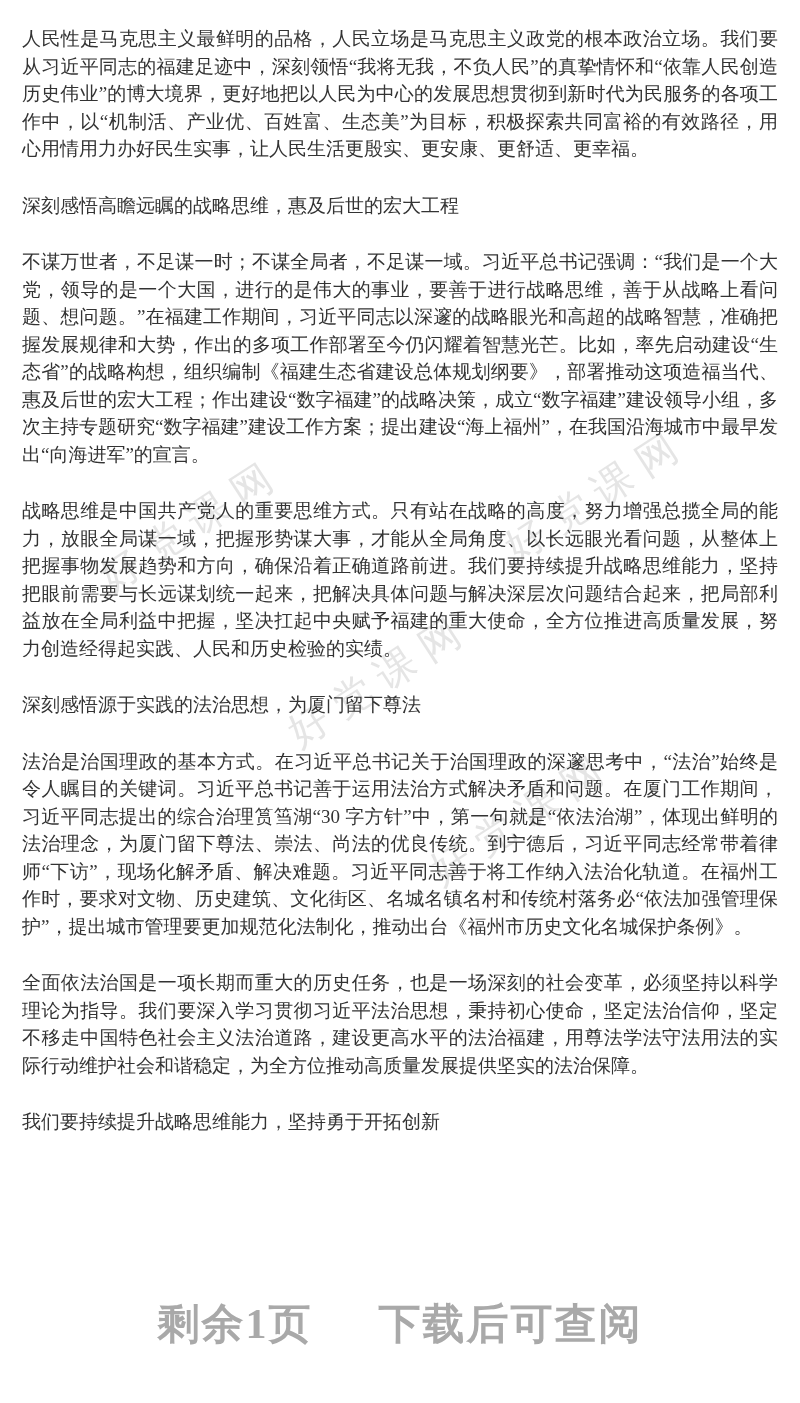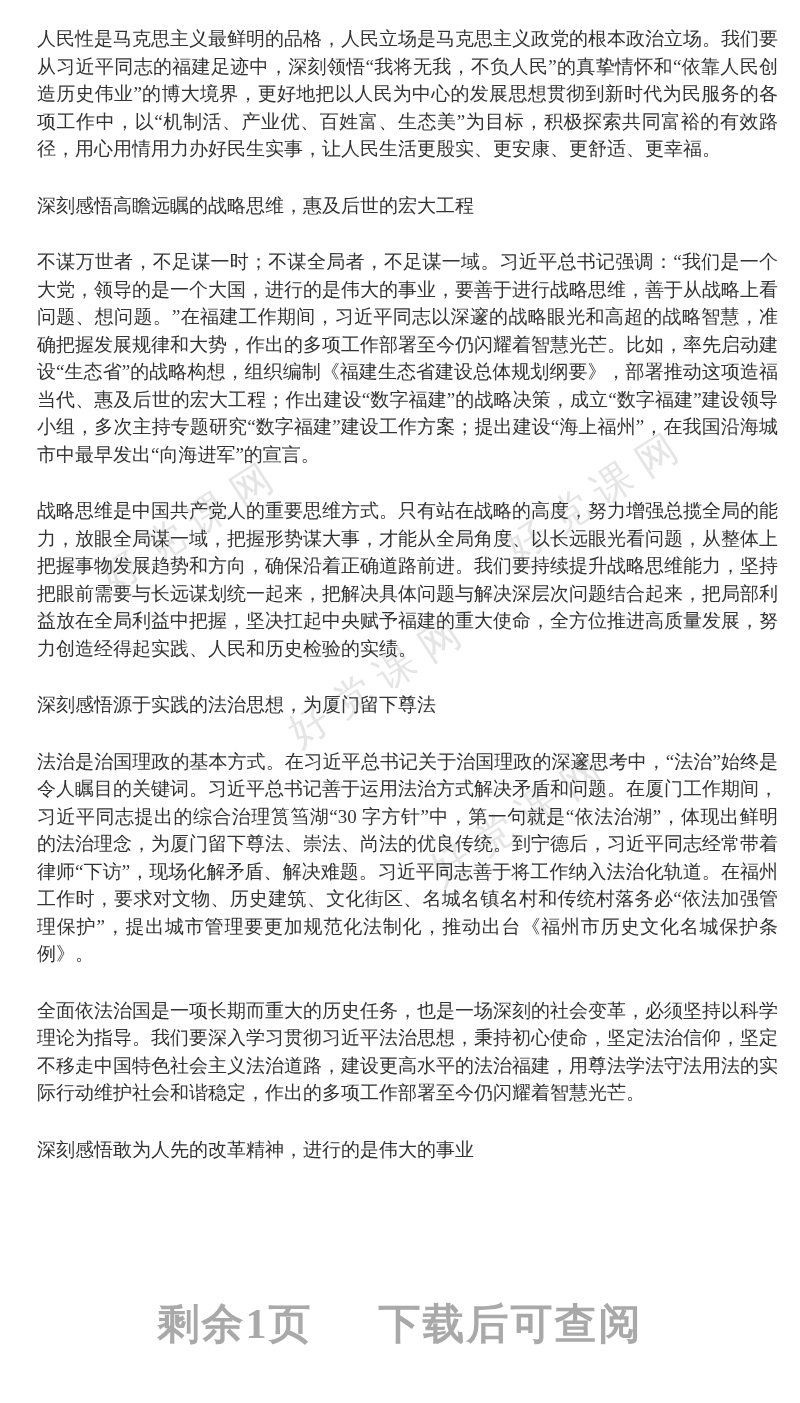--- a/index.html
+++ b/index.html
@@ -29,21 +29,21 @@
     transform: rotate(-33deg);
     transform-origin: center center;
     user-select: none;
   }
   .wm-a { left: 87px;  top: 497px; }
   .wm-b { left: 492px; top: 467px; }
   .wm-c { left: 275px; top: 652px; }
   .wm-d { left: 417px; top: 790px; }
   .content {
     position: relative;
-    padding: 25px 22px 0 37px;
+    padding: 25px 22px 0 22px;
   }
   .block {
     margin: 0 0 29px 0;
     font-size: 19px;
     line-height: 27.5px;
     color: #333333;
     text-align: justify;
     font-weight: normal;
   }
   .footer {
@@ -74,21 +74,21 @@
     <span class="wm wm-d">好党课网</span>
   </div>
 
   <div class="content">
     <p class="block">人民性是马克思主义最鲜明的品格，人民立场是马克思主义政党的根本政治立场。我们要从习近平同志的福建足迹中，深刻领悟“我将无我，不负人民”的真挚情怀和“依靠人民创造历史伟业”的博大境界，更好地把以人民为中心的发展思想贯彻到新时代为民服务的各项工作中，以“机制活、产业优、百姓富、生态美”为目标，积极探索共同富裕的有效路径，用心用情用力办好民生实事，让人民生活更殷实、更安康、更舒适、更幸福。</p>
     <p class="block">深刻感悟高瞻远瞩的战略思维，惠及后世的宏大工程</p>
     <p class="block">不谋万世者，不足谋一时；不谋全局者，不足谋一域。习近平总书记强调：“我们是一个大党，领导的是一个大国，进行的是伟大的事业，要善于进行战略思维，善于从战略上看问题、想问题。”在福建工作期间，习近平同志以深邃的战略眼光和高超的战略智慧，准确把握发展规律和大势，作出的多项工作部署至今仍闪耀着智慧光芒。比如，率先启动建设“生态省”的战略构想，组织编制《福建生态省建设总体规划纲要》，部署推动这项造福当代、惠及后世的宏大工程；作出建设“数字福建”的战略决策，成立“数字福建”建设领导小组，多次主持专题研究“数字福建”建设工作方案；提出建设“海上福州”，在我国沿海城市中最早发出“向海进军”的宣言。</p>
     <p class="block">战略思维是中国共产党人的重要思维方式。只有站在战略的高度，努力增强总揽全局的能力，放眼全局谋一域，把握形势谋大事，才能从全局角度、以长远眼光看问题，从整体上把握事物发展趋势和方向，确保沿着正确道路前进。我们要持续提升战略思维能力，坚持把眼前需要与长远谋划统一起来，把解决具体问题与解决深层次问题结合起来，把局部利益放在全局利益中把握，坚决扛起中央赋予福建的重大使命，全方位推进高质量发展，努力创造经得起实践、人民和历史检验的实绩。</p>
     <p class="block">深刻感悟源于实践的法治思想，为厦门留下尊法</p>
     <p class="block">法治是治国理政的基本方式。在习近平总书记关于治国理政的深邃思考中，“法治”始终是令人瞩目的关键词。习近平总书记善于运用法治方式解决矛盾和问题。在厦门工作期间，习近平同志提出的综合治理筼筜湖“30 字方针”中，第一句就是“依法治湖”，体现出鲜明的法治理念，为厦门留下尊法、崇法、尚法的优良传统。到宁德后，习近平同志经常带着律师“下访”，现场化解矛盾、解决难题。习近平同志善于将工作纳入法治化轨道。在福州工作时，要求对文物、历史建筑、文化街区、名城名镇名村和传统村落务必“依法加强管理保护”，提出城市管理要更加规范化法制化，推动出台《福州市历史文化名城保护条例》。</p>
-    <p class="block">全面依法治国是一项长期而重大的历史任务，也是一场深刻的社会变革，必须坚持以科学理论为指导。我们要深入学习贯彻习近平法治思想，秉持初心使命，坚定法治信仰，坚定不移走中国特色社会主义法治道路，建设更高水平的法治福建，用尊法学法守法用法的实际行动维护社会和谐稳定，作出的多项工作部署至今仍闪耀着智慧光芒。</p>
-    <p class="block">深刻感悟敢为人先的改革精神，进行的是伟大的事业</p>
+    <p class="block">全面依法治国是一项长期而重大的历史任务，也是一场深刻的社会变革，必须坚持以科学理论为指导。我们要深入学习贯彻习近平法治思想，秉持初心使命，坚定法治信仰，坚定不移走中国特色社会主义法治道路，建设更高水平的法治福建，用尊法学法守法用法的实际行动维护社会和谐稳定，为全方位推动高质量发展提供坚实的法治保障。</p>
+    <p class="block">我们要持续提升战略思维能力，坚持勇于开拓创新</p>
   </div>
 
   <div class="footer">
     <span>剩余1页</span><span class="hint">下载后可查阅</span>
   </div>
 
 </div>
 
 </body></html>

